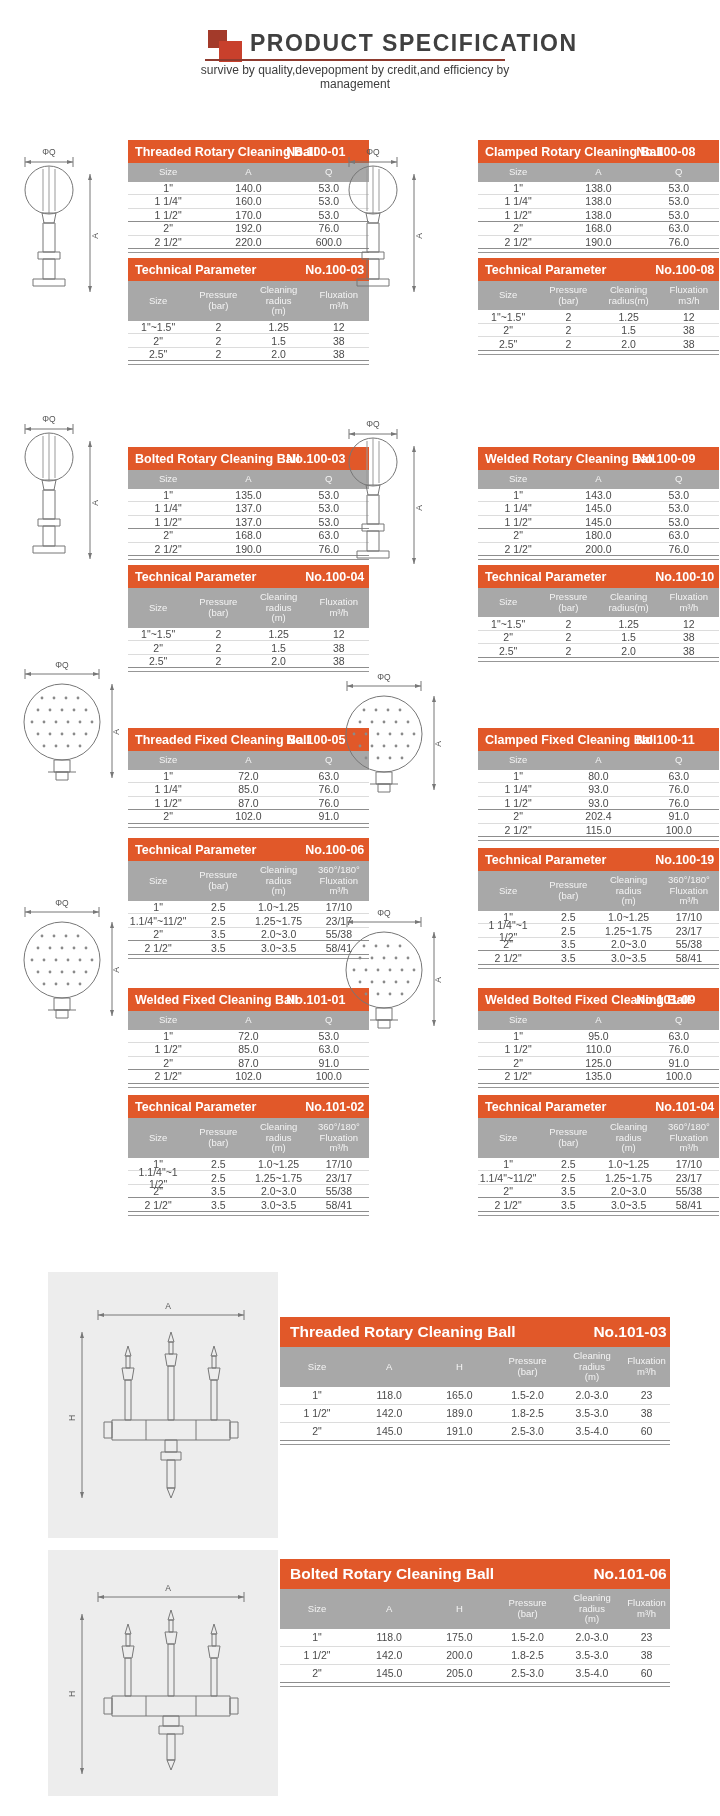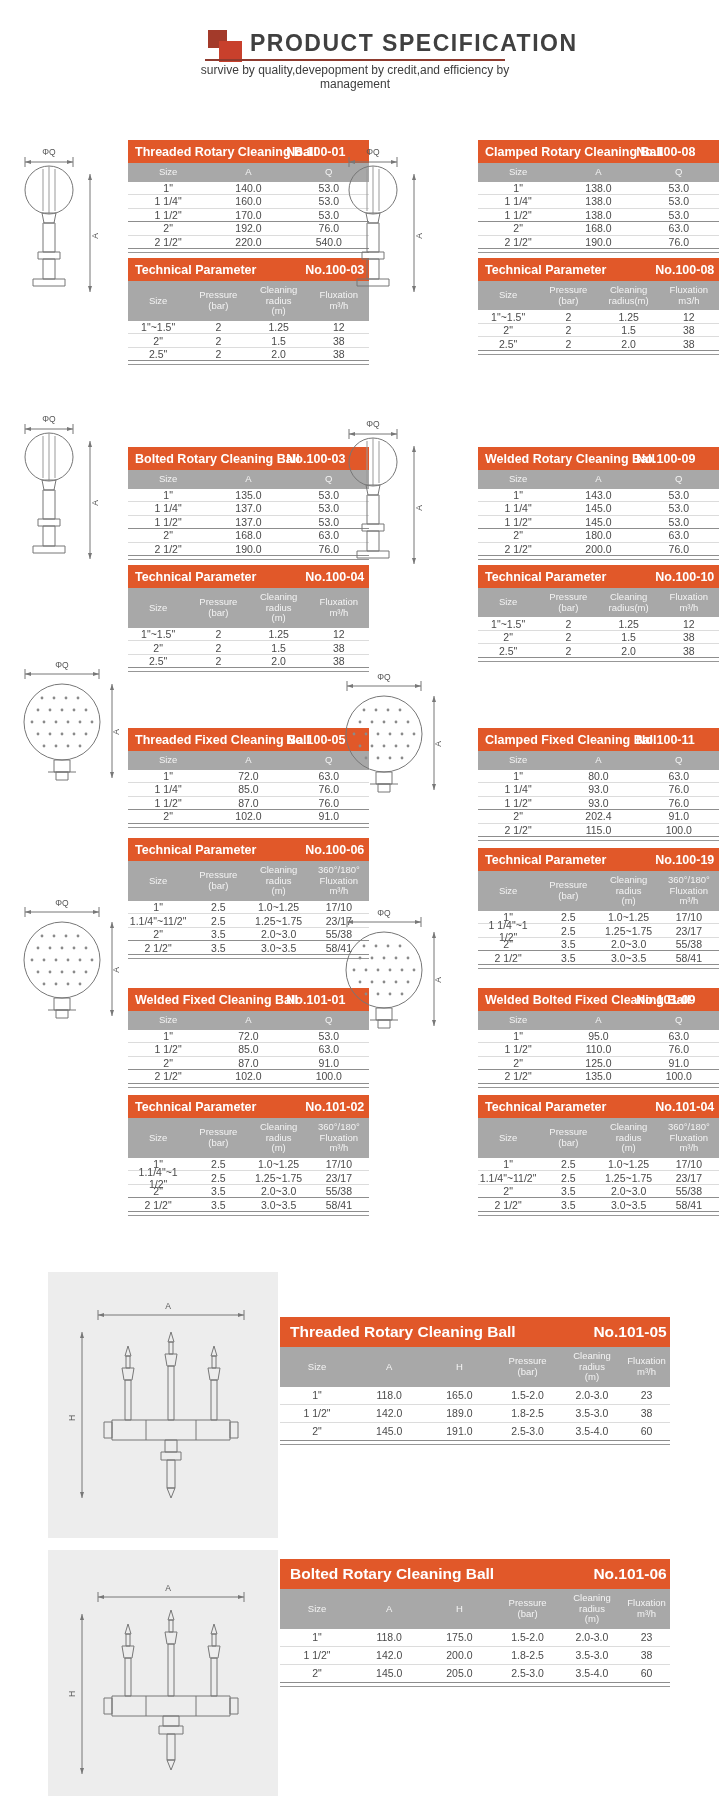--- a/index.html
+++ b/index.html
@@ -90,21 +90,21 @@
         <span>53.0</span>
       </div>
       <div class="trow">
         <span>2"</span>
         <span>192.0</span>
         <span>76.0</span>
       </div>
       <div class="trow strong">
         <span>2 1/2"</span>
         <span>220.0</span>
-        <span>540.0</span>
+        <span>600.0</span>
       </div>
       <div class="bottomline"></div>
     </div>
   <div class="tstack c4" style="left:128px;top:258px">
       <div class="banner">
         <span>Technical Parameter</span>
         <span>No.100-03</span>
       </div>
       <div class="thead">
         <span>Size</span>
@@ -653,21 +653,21 @@
         <span>58/41</span>
       </div>
       <div class="bottomline"></div>
     </div>
 
   <div class="photo" style="left:48px;top:1272px;width:230px;height:266px"></div>
   <div class="photo" style="left:48px;top:1550px;width:230px;height:246px"></div>
   <div class="tstack wide c6" style="left:280px;top:1317px">
       <div class="banner">
         <span>Threaded Rotary Cleaning Ball</span>
-        <span>No.101-05</span>
+        <span>No.101-03</span>
       </div>
       <div class="thead">
         <span>Size</span>
         <span>A</span>
         <span>H</span>
         <span>Pressure
 (bar)</span>
         <span>Cleaning
 radius
 (m)</span>

